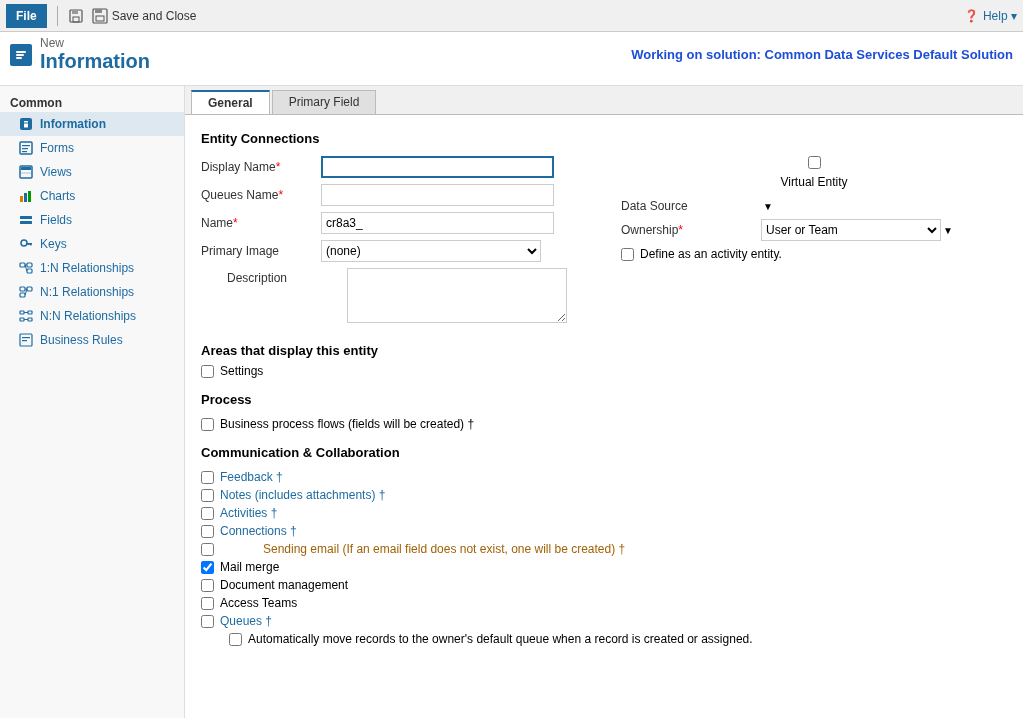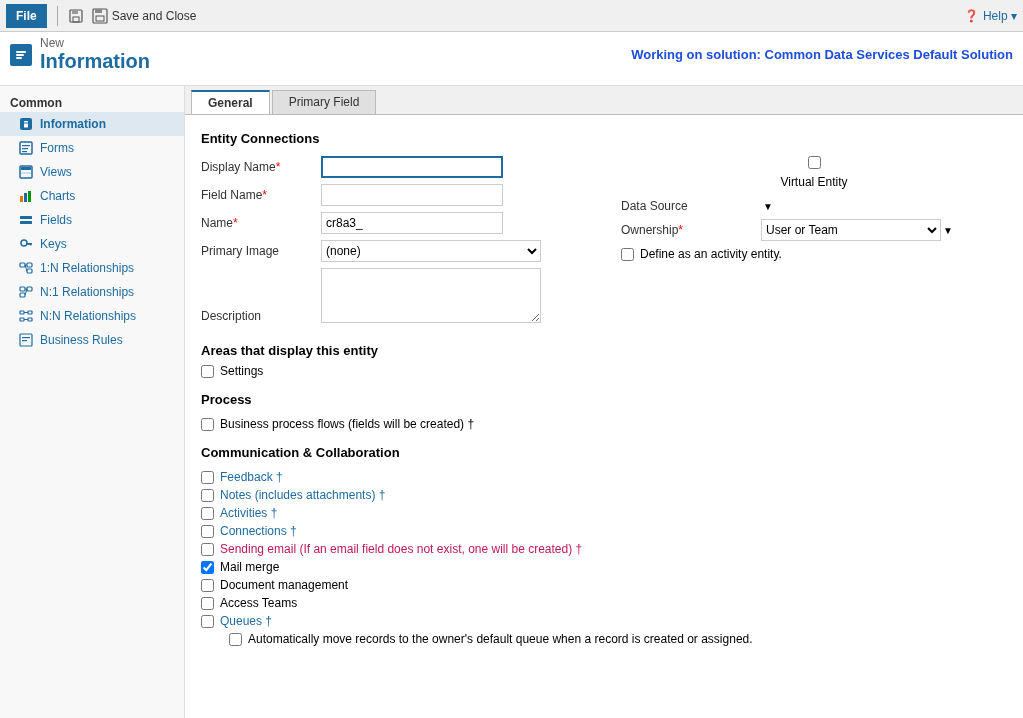--- a/index.html
+++ b/index.html
@@ -44,21 +44,21 @@
     .section-heading { font-size: 13px; font-weight: bold; color: #000; margin-bottom: 10px; margin-top: 4px; }
 
     
     .form-area { display: flex; gap: 40px; margin-bottom: 8px; }
     .form-left { flex: 0 0 380px; }
     .form-right { flex: 1; }
 
     .form-row { display: flex; align-items: center; margin-bottom: 6px; }
     .form-label { width: 120px; font-size: 12px; color: #333; flex-shrink: 0; }
     .form-label .required { color: red; }
-    .form-input { height: 22px; border: 1px solid #ccc; font-size: 12px; padding: 0 4px; width: 182px; }
+    .form-input { height: 22px; border: 1px solid #ccc; font-size: 12px; padding: 0 4px; width: 233px; }
     .form-select { height: 22px; border: 1px solid #ccc; font-size: 12px; background: #fff; width: 220px; }
     .color-input-wrap { display: flex; align-items: center; gap: 4px; }
     .color-box { width: 28px; height: 22px; background: #00897b; border: 1px solid #aaa; cursor: pointer; }
     .color-text-input { width: 190px; height: 22px; border: 1px solid #ccc; font-size: 12px; }
 
     
     .right-form-row { display: flex; align-items: center; margin-bottom: 6px; }
     .right-form-label { font-size: 12px; color: #333; width: 140px; flex-shrink: 0; }
     .right-form-label .required { color: red; }
     .right-form-select { height: 22px; border: 1px solid #ccc; font-size: 12px; background: #fff; min-width: 180px; }
@@ -277,37 +277,37 @@
 
         <div class="form-left">
           <div class="form-row">
             <div class="form-label">
               <span>Display Name</span><span class="required">*</span>
             </div>
             <input class="form-input" type="text" value="" style="border: 2px solid rgb(30, 107, 161);">
           </div>
           <div class="form-row">
             <div class="form-label">
-              <span>Field Name</span><span class="required">*</span>
+              <span>Queues Name</span><span class="required">*</span>
             </div>
             <input class="form-input" type="text" value="" style="">
           </div>
           <div class="form-row">
             <div class="form-label">
               <span>Name</span><span class="required">*</span>
             </div>
             <input class="form-input" type="text" value="cr8a3_" style="">
           </div>
           <div class="form-row">
             <div class="form-label">Primary Image</div>
             <select class="form-select">
               <option>(none)</option>
             </select>
           </div>
-          <div class="form-row" style="align-items:flex-end;">
+          <div class="form-row" style="align-items:flex-start;margin-left:26px;">
             <div class="form-label" style="padding-top:3px;">Description</div>
             <textarea class="desc-textarea" style="width: 220px; height: 55px;"></textarea>
           </div>
         </div>
 
         <div class="form-right">
           <div class="virtual-row">
             <input type="checkbox" style="">
             <span>Virtual Entity</span>
           </div>
@@ -362,21 +362,21 @@
         <div class="check-list-item">
           <input type="checkbox" style="">
           <span style="color:#1e6ba1;">Activities †</span>
         </div>
         <div class="check-list-item">
           <input type="checkbox" style="">
           <span style="color:#1e6ba1;">Connections †</span>
         </div>
         <div class="check-list-item">
           <input type="checkbox" style="">
-          <span style="color:#be185d;">Sending email (If an email field does not exist, one will be created) †</span>
+          <span style="color:#a16207;margin-left:43px;">Sending email (If an email field does not exist, one will be created) †</span>
         </div>
         <div class="check-list-item checked-item">
           <input type="checkbox" checked="" style="">
           <span style="color:#000;">Mail merge</span>
         </div>
         <div class="check-list-item">
           <input type="checkbox" style="">
           <span style="color:#000;">Document management</span>
         </div>
         <div class="check-list-item">

